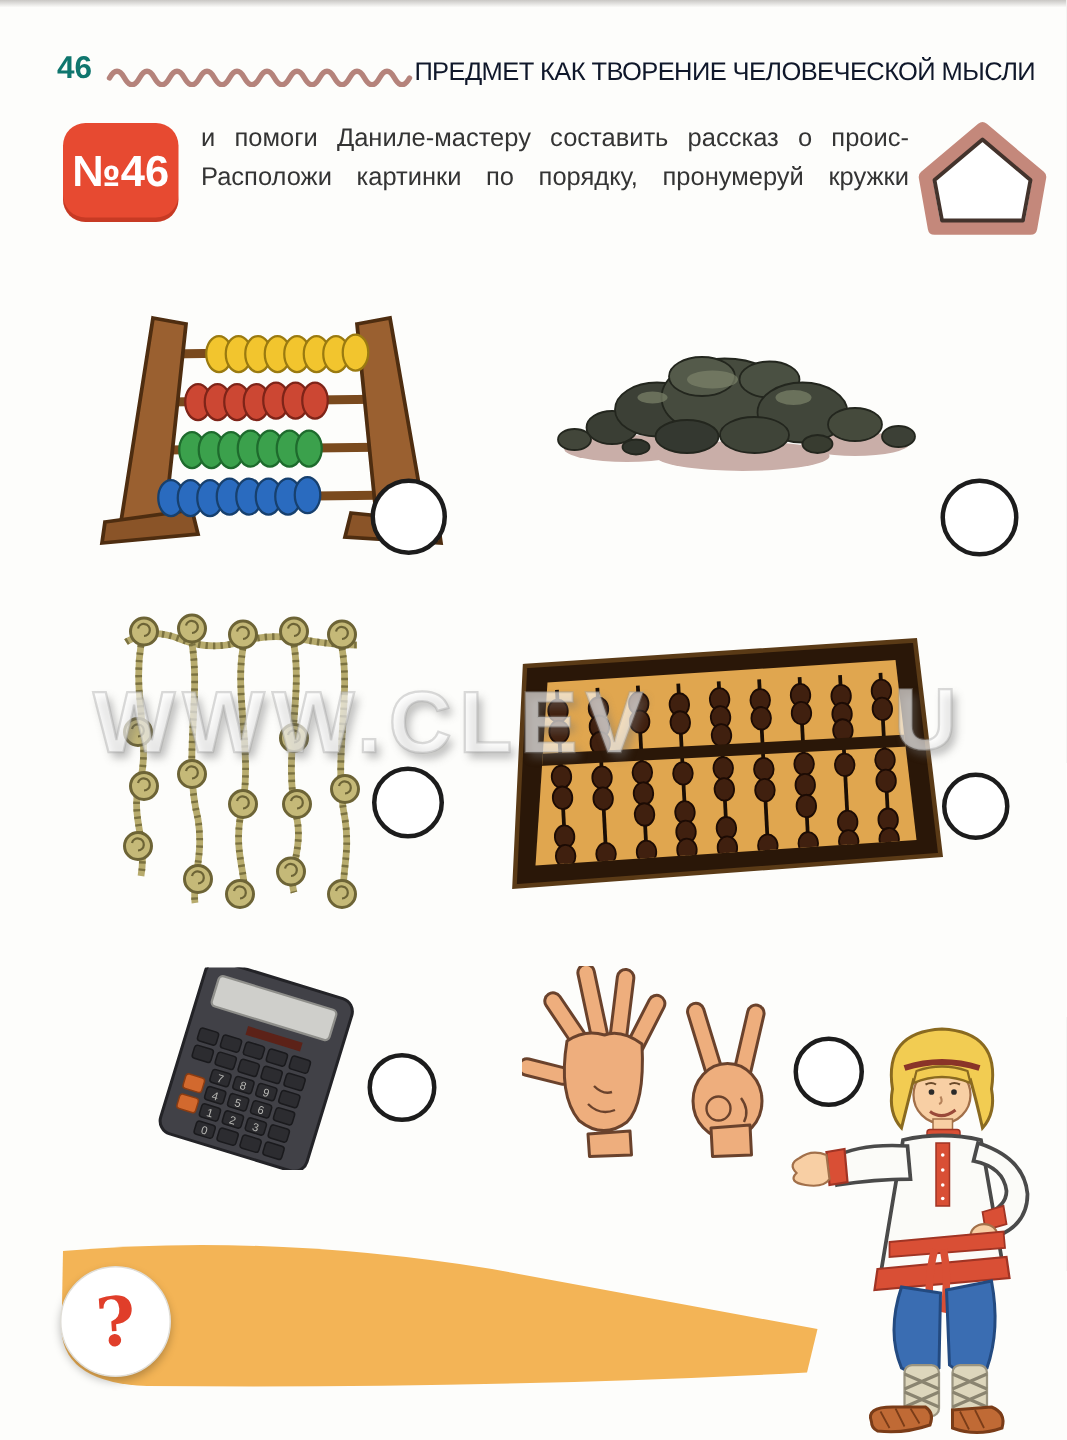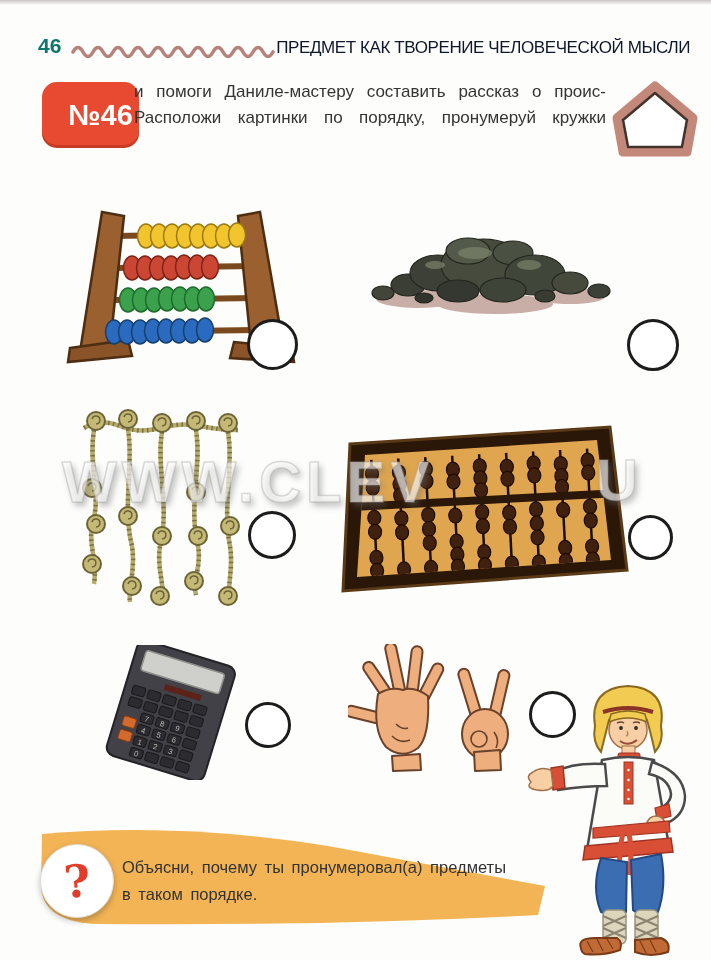--- a/index.html
+++ b/index.html
@@ -6,21 +6,21 @@
   body{font-family:"Liberation Sans", sans-serif; background:#e8e8e8;}
   .page{position:relative; width:711px; height:960px; background:#fdfdfb; overflow:hidden;}
   .abs{position:absolute;}
   .scan-edge{left:0; top:0; width:711px; height:5px;
     background:linear-gradient(#c9c7c4, rgba(201,199,196,0));}
   .page-number{left:38px; top:34px; font-size:21px; font-weight:bold; color:#0f766e;}
   .header-title{right:21px; top:38px; font-size:17px; font-weight:normal; color:#0f172a;
     letter-spacing:-0.4px; white-space:nowrap;}
   .task-badge{left:42px; top:82px; width:77px; height:66px; background:#e74a31;
     border-radius:15px; color:#fff; display:flex; align-items:center; justify-content:center;
-    font-size:29px; font-weight:bold; box-shadow:inset 0 -3px 0 rgba(140,30,15,.35);padding-left:20px;}
+    font-size:29px; font-weight:bold; box-shadow:inset 0 -3px 0 rgba(140,30,15,.35);}
   .task-text{left:134px; top:79px; width:472px; font-size:17px; color:#343434;
     word-spacing:1.5px;}
   .task-line{line-height:26px; text-align:justify; text-align-last:justify;}
   .task-line.last{text-align-last:left;}
   .circle{background:#fff; border:3px solid #1c1c1c; border-radius:50%; box-sizing:border-box;}
   .watermark{font-size:58px; font-weight:bold; letter-spacing:5px;
     color:rgba(255,255,255,0.62); -webkit-text-stroke:1.5px rgba(160,160,160,0.38);
     text-shadow:3px 4px 6px rgba(110,110,110,0.45); z-index:40; pointer-events:none;}
   .q-circle{left:40px; top:844px; width:72px; height:72px; background:#fff; border-radius:50%;
     border:1px solid #e0ded8; box-shadow:0 3px 6px rgba(0,0,0,0.25); z-index:61;
@@ -394,18 +394,14 @@
     <path d="M112,262 L138,260 Q148,264 145,274 Q128,280 112,274 Z" fill="#c06a35" stroke="#7a3c18" stroke-width="2"></path>
     <path d="M64,263 L70,274 M74,261 L80,273 M84,261 L90,271 M117,263 L123,275 M127,262 L133,274" stroke="#7a3c18" stroke-width="1.2" fill="none"></path>
   </svg>
 
   <svg class="abs" style="left:28px; top:818px; z-index:60;" width="525" height="122" viewBox="0 0 525 122">
     <path d="M14,16 Q150,4 300,28 L517,68 L510,97 Q300,108 70,106 Q16,104 13,70 Z" fill="#f3b456" stroke-linejoin="round"></path>
   </svg>
   <div class="abs q-circle">
     <span class="q-mark">?</span>
   </div>
-  <div class="abs banner-text">
-    <div class="banner-line">Объясни, почему ты пронумеровал(а) предметы</div>
-    <div class="banner-line">в таком порядке.</div>
-  </div>
 
 </div>
 
 </body></html>

